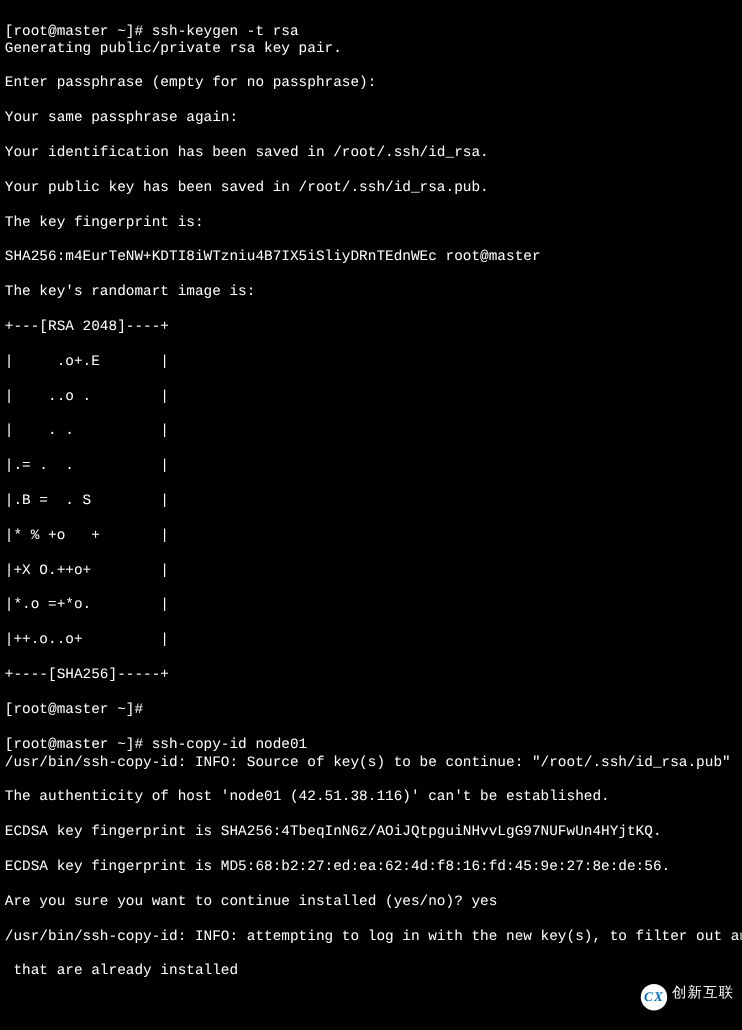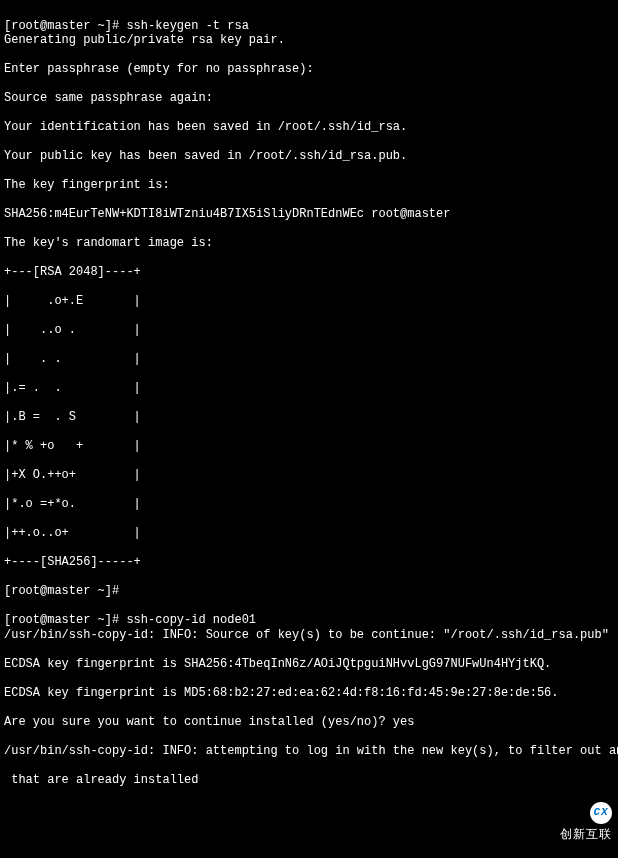--- a/index.html
+++ b/index.html
@@ -20,27 +20,26 @@
     white-space: pre-wrap;
     word-break: break-all;
   }
   .line { white-space: pre; }
   .prompt, .output { white-space: pre; }
   .watermark {
     position: absolute;
     right: 6px;
     bottom: 16px;
     display: flex;
-    align-items: flex-end;
+    align-items: flex-start;
     gap: 4px;
     color: #fff;
-    font-family: Liberation Mono, monospace;
+    font-family: Liberation Serif, serif;
     font-size: 12px;
     letter-spacing: 1px;
-    flex-direction: column;
   }
   .watermark .logo {
     width: 22px;
     height: 22px;
     border-radius: 50%;
     background: #fff;
     position: relative;
     display:flex;
     align-items:center;
     justify-content:center;
@@ -52,40 +51,41 @@
     font-style:italic;
   }
 </style>
 </head>
 <body>
 
 <div class="terminal">
 <span class="prompt"><span>[root@master ~]# </span></span><span>ssh-keygen -t rsa</span>
 <div class="output">Generating public/private rsa key pair.</div>
 <div class="output">Enter passphrase (empty for no passphrase):</div>
-<div class="output">Source same passphrase again:</div>
+<div class="output">Your same passphrase again:</div>
 <div class="output">Your identification has been saved in /root/.ssh/id_rsa.</div>
 <div class="output">Your public key has been saved in /root/.ssh/id_rsa.pub.</div>
 <div class="output">The key fingerprint is:</div>
 <div class="output">SHA256:m4EurTeNW+KDTI8iWTzniu4B7IX5iSliyDRnTEdnWEc root@master</div>
 <div class="output">The key's randomart image is:</div>
 <div class="line">+---[RSA 2048]----+</div>
 <div class="line">|     .o+.E       |</div>
 <div class="line">|    ..o .        |</div>
 <div class="line">|    . .          |</div>
 <div class="line">|.= .  .          |</div>
 <div class="line">|.B =  . S        |</div>
 <div class="line">|* % +o   +       |</div>
 <div class="line">|+X O.++o+        |</div>
 <div class="line">|*.o =+*o.        |</div>
 <div class="line">|++.o..o+         |</div>
 <div class="line">+----[SHA256]-----+</div>
 <div class="output">[root@master ~]#</div>
 <span class="prompt"><span>[root@master ~]# </span></span><span>ssh-copy-id node01</span>
 <div class="output">/usr/bin/ssh-copy-id: INFO: Source of key(s) to be continue: "/root/.ssh/id_rsa.pub"</div>
+<div class="output">The authenticity of host 'node01 (42.51.38.116)' can't be established.</div>
 <div class="output">ECDSA key fingerprint is SHA256:4TbeqInN6z/AOiJQtpguiNHvvLgG97NUFwUn4HYjtKQ.</div>
 <div class="output">ECDSA key fingerprint is MD5:68:b2:27:ed:ea:62:4d:f8:16:fd:45:9e:27:8e:de:56.</div>
 <div class="output">Are you sure you want to continue installed (yes/no)? yes</div>
 <div class="output">/usr/bin/ssh-copy-id: INFO: attempting to log in with the new key(s), to filter out any</div>
 <div class="output"> that are already installed</div>
 
 
 
 
 

